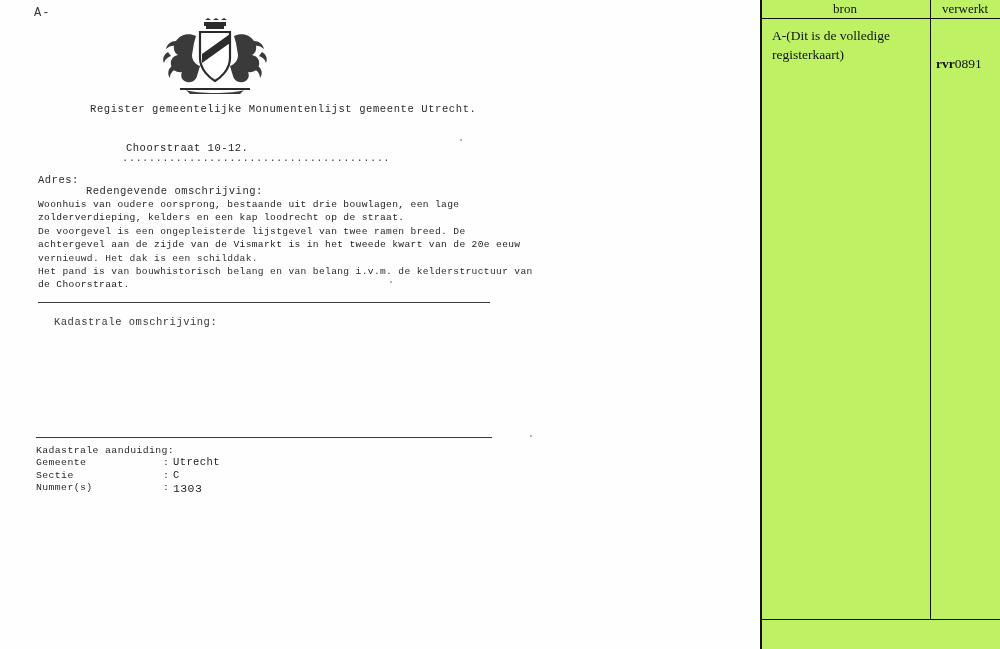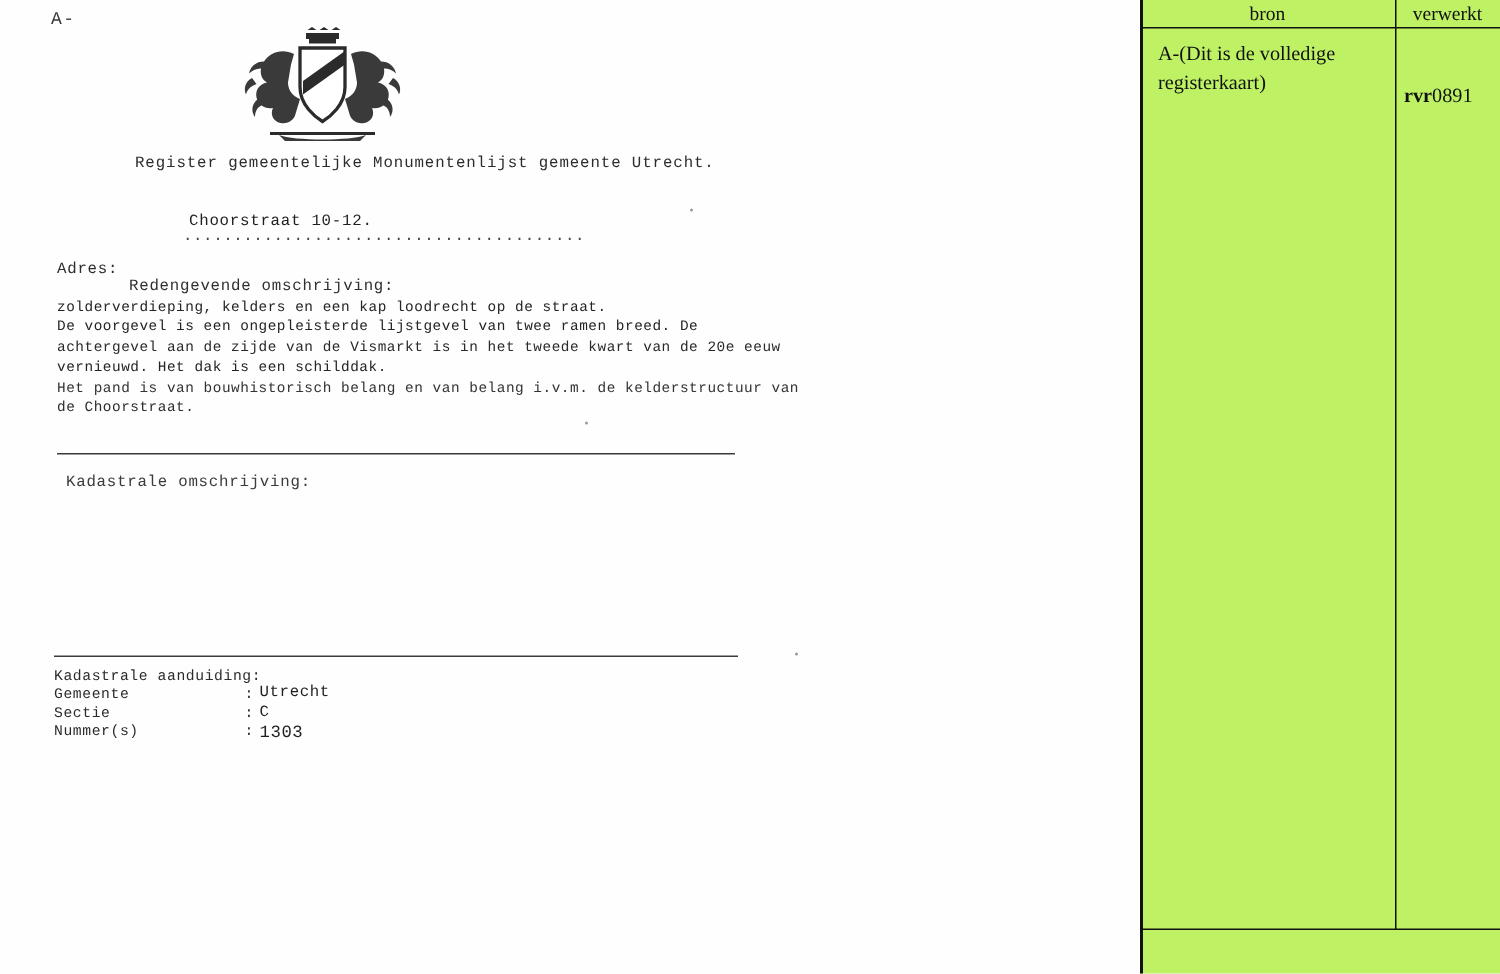--- a/index.html
+++ b/index.html
@@ -109,21 +109,21 @@
   #description-block div:nth-child(6) { color: #2d2d2d; }
 
   .rule {
     position: absolute;
     height: 0;
     border-top: 1px solid #3b3b3b;
   }
   #rule-1 { left: 38px; top: 302px; width: 452px; }
   #rule-2 { left: 36px; top: 437px; width: 456px; }
 
-  #kadastrale-heading { left: 28px; top: 316px; color: #3b3b3b; padding-left: 16px; }
+  #kadastrale-heading { left: 38px; top: 316px; color: #3b3b3b; padding-left: 16px; }
 
   #kadastrale-aanduiding {
     position: absolute;
     left: 36px;
     top: 445px;
     font-size: 9.8px;
     line-height: 12.6px;
     letter-spacing: 0.4px;
     color: #2b2b2b;
   }
@@ -268,20 +268,21 @@
 
   <div class="addr-row">
     <span class="addr-label">Adres:</span>
     <span class="addr-dots">........................................</span>
     <span class="addr-value">Choorstraat 10-12.</span>
   </div>
 
   <div class="section-heading" id="redengevende-heading">Redengevende omschrijving:</div>
 
   <div id="description-block">
+    <div>Woonhuis van oudere oorsprong, bestaande uit drie bouwlagen, een lage</div>
     <div>zolderverdieping, kelders en een kap loodrecht op de straat.</div>
     <div>De voorgevel is een ongepleisterde lijstgevel van twee ramen breed. De</div>
     <div>achtergevel aan de zijde van de Vismarkt is in het tweede kwart van de 20e eeuw</div>
     <div>vernieuwd. Het dak is een schilddak.</div>
     <div>Het pand is van bouwhistorisch belang en van belang i.v.m. de kelderstructuur van</div>
     <div>de Choorstraat.</div>
   </div>
 
   <div class="rule" id="rule-1"></div>
 

